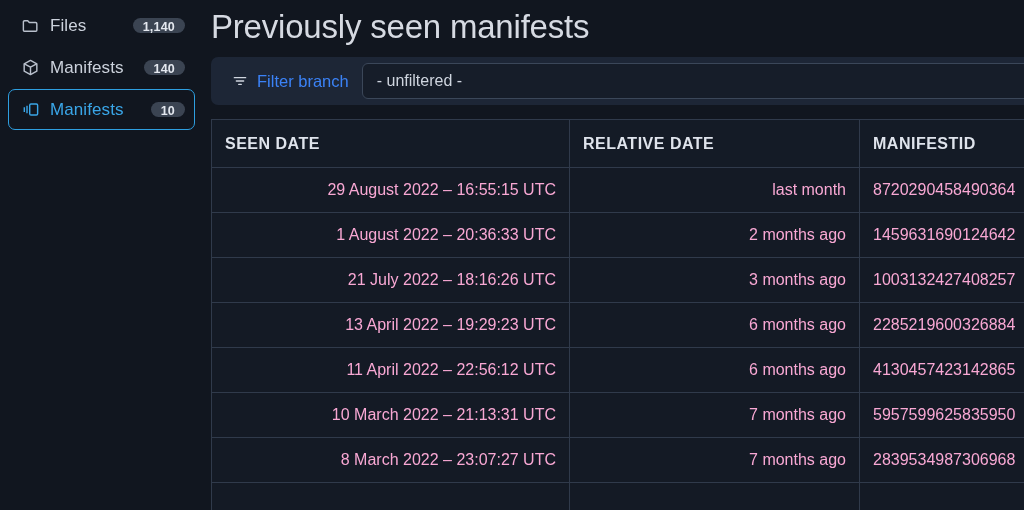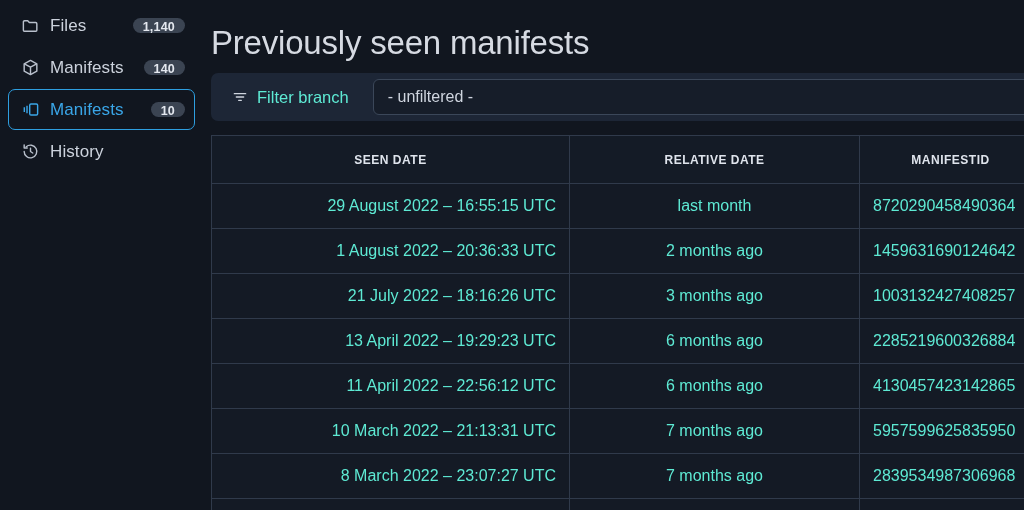--- a/index.html
+++ b/index.html
@@ -78,41 +78,41 @@
     padding-left: 6px;
     position: relative;
     overflow: hidden;
   }
 
   #page-title {
     font-size: 33px;
     font-weight: 400;
     color: #d6dae2;
     letter-spacing: -0.2px;
-    padding: 22px 0 0 0;
+    padding: 6px 0 0 0;
     line-height: 1.25;
   }
 
   
   #filter-bar {
     margin-top: 10px;
     height: 48px;
     background: #1d2636;
     border-radius: 7px 0 0 7px;
     display: flex;
     align-items: center;
     padding-left: 20px;
     width: 820px;
   }
   #filter-label {
     display: flex;
     align-items: center;
-    color: #5eead4;
+    color: #3b82f6;
     font-size: 16.5px;
-    margin-right: 24px;
+    margin-right: 13px;
     white-space: nowrap;
   }
   #filter-label .f-ico {
     width: 18px; height: 18px;
     margin-right: 8px;
     display: flex; align-items: center; justify-content: center;
   }
   #filter-input {
     flex: 1 1 auto;
     height: 36px;
@@ -141,36 +141,36 @@
     border: 1px solid #303a4b;
     height: 45px;
     padding: 0 13px;
     font-size: 16px;
     font-weight: normal;
     vertical-align: middle;
     white-space: nowrap;
     overflow: visible;
   }
   table.manifests th {
-    font-size: 12px;
+    font-size: 16px;
     font-weight: bold;
     letter-spacing: 0.5px;
     color: #dfe4ec;
-    text-align: center;
+    text-align: left;
     background: #141b26;
     height: 48px;
   }
-  table.manifests td { background: #141a25; color: #5eead4; }
+  table.manifests td { background: #141a25; color: #f9a8d4; }
 
   col.c-seen { width: 358px; }
   col.c-rel  { width: 290px; }
   col.c-mid  { width: 182px; }
 
   td.seen { text-align: right; padding-right: 10px; }
-  td.rel  { text-align: center; }
+  td.rel  { text-align: right; }
   td.mid  { color: #3d9fe0; text-align: left; padding-left: 11px; }
   th.h-seen { padding-left: 14px; }
   th.h-rel  { padding-left: 12px; }
   th.h-mid  { padding-left: 11px; }
 </style>
 </head>
 <body>
 
 <div id="app">
 
@@ -205,31 +205,20 @@
           <rect x="11" y="5" width="10" height="14" rx="1.6"></rect>
           <path d="M7.6 7.2v9.6M4.2 9v6"></path>
         </svg>
       </span>
       <span class="nav-label">Manifests</span>
       <span class="spacer"></span>
       <span class="badge">10</span>
     </div>
 
 
-    <div class="nav-item">
-      <span class="nav-ico">
-        <svg width="19" height="19" viewBox="0 0 24 24" fill="none" stroke="#b9c0cc" stroke-width="1.8" stroke-linecap="round" stroke-linejoin="round">
-          <path d="M4 12a8 8 0 1 0 2.6-5.9"></path>
-          <path d="M4 3.6V7.5h3.9"></path>
-          <path d="M12 7.8V12l2.8 1.9"></path>
-        </svg>
-      </span>
-      <span class="nav-label">History</span>
-      <span class="spacer"></span>
-    </div>
 
   </nav>
 
   <section id="main">
 
     <h1 id="page-title">Previously seen manifests</h1>
 
     <div id="filter-bar">
       <span id="filter-label">
         <span class="f-ico">

